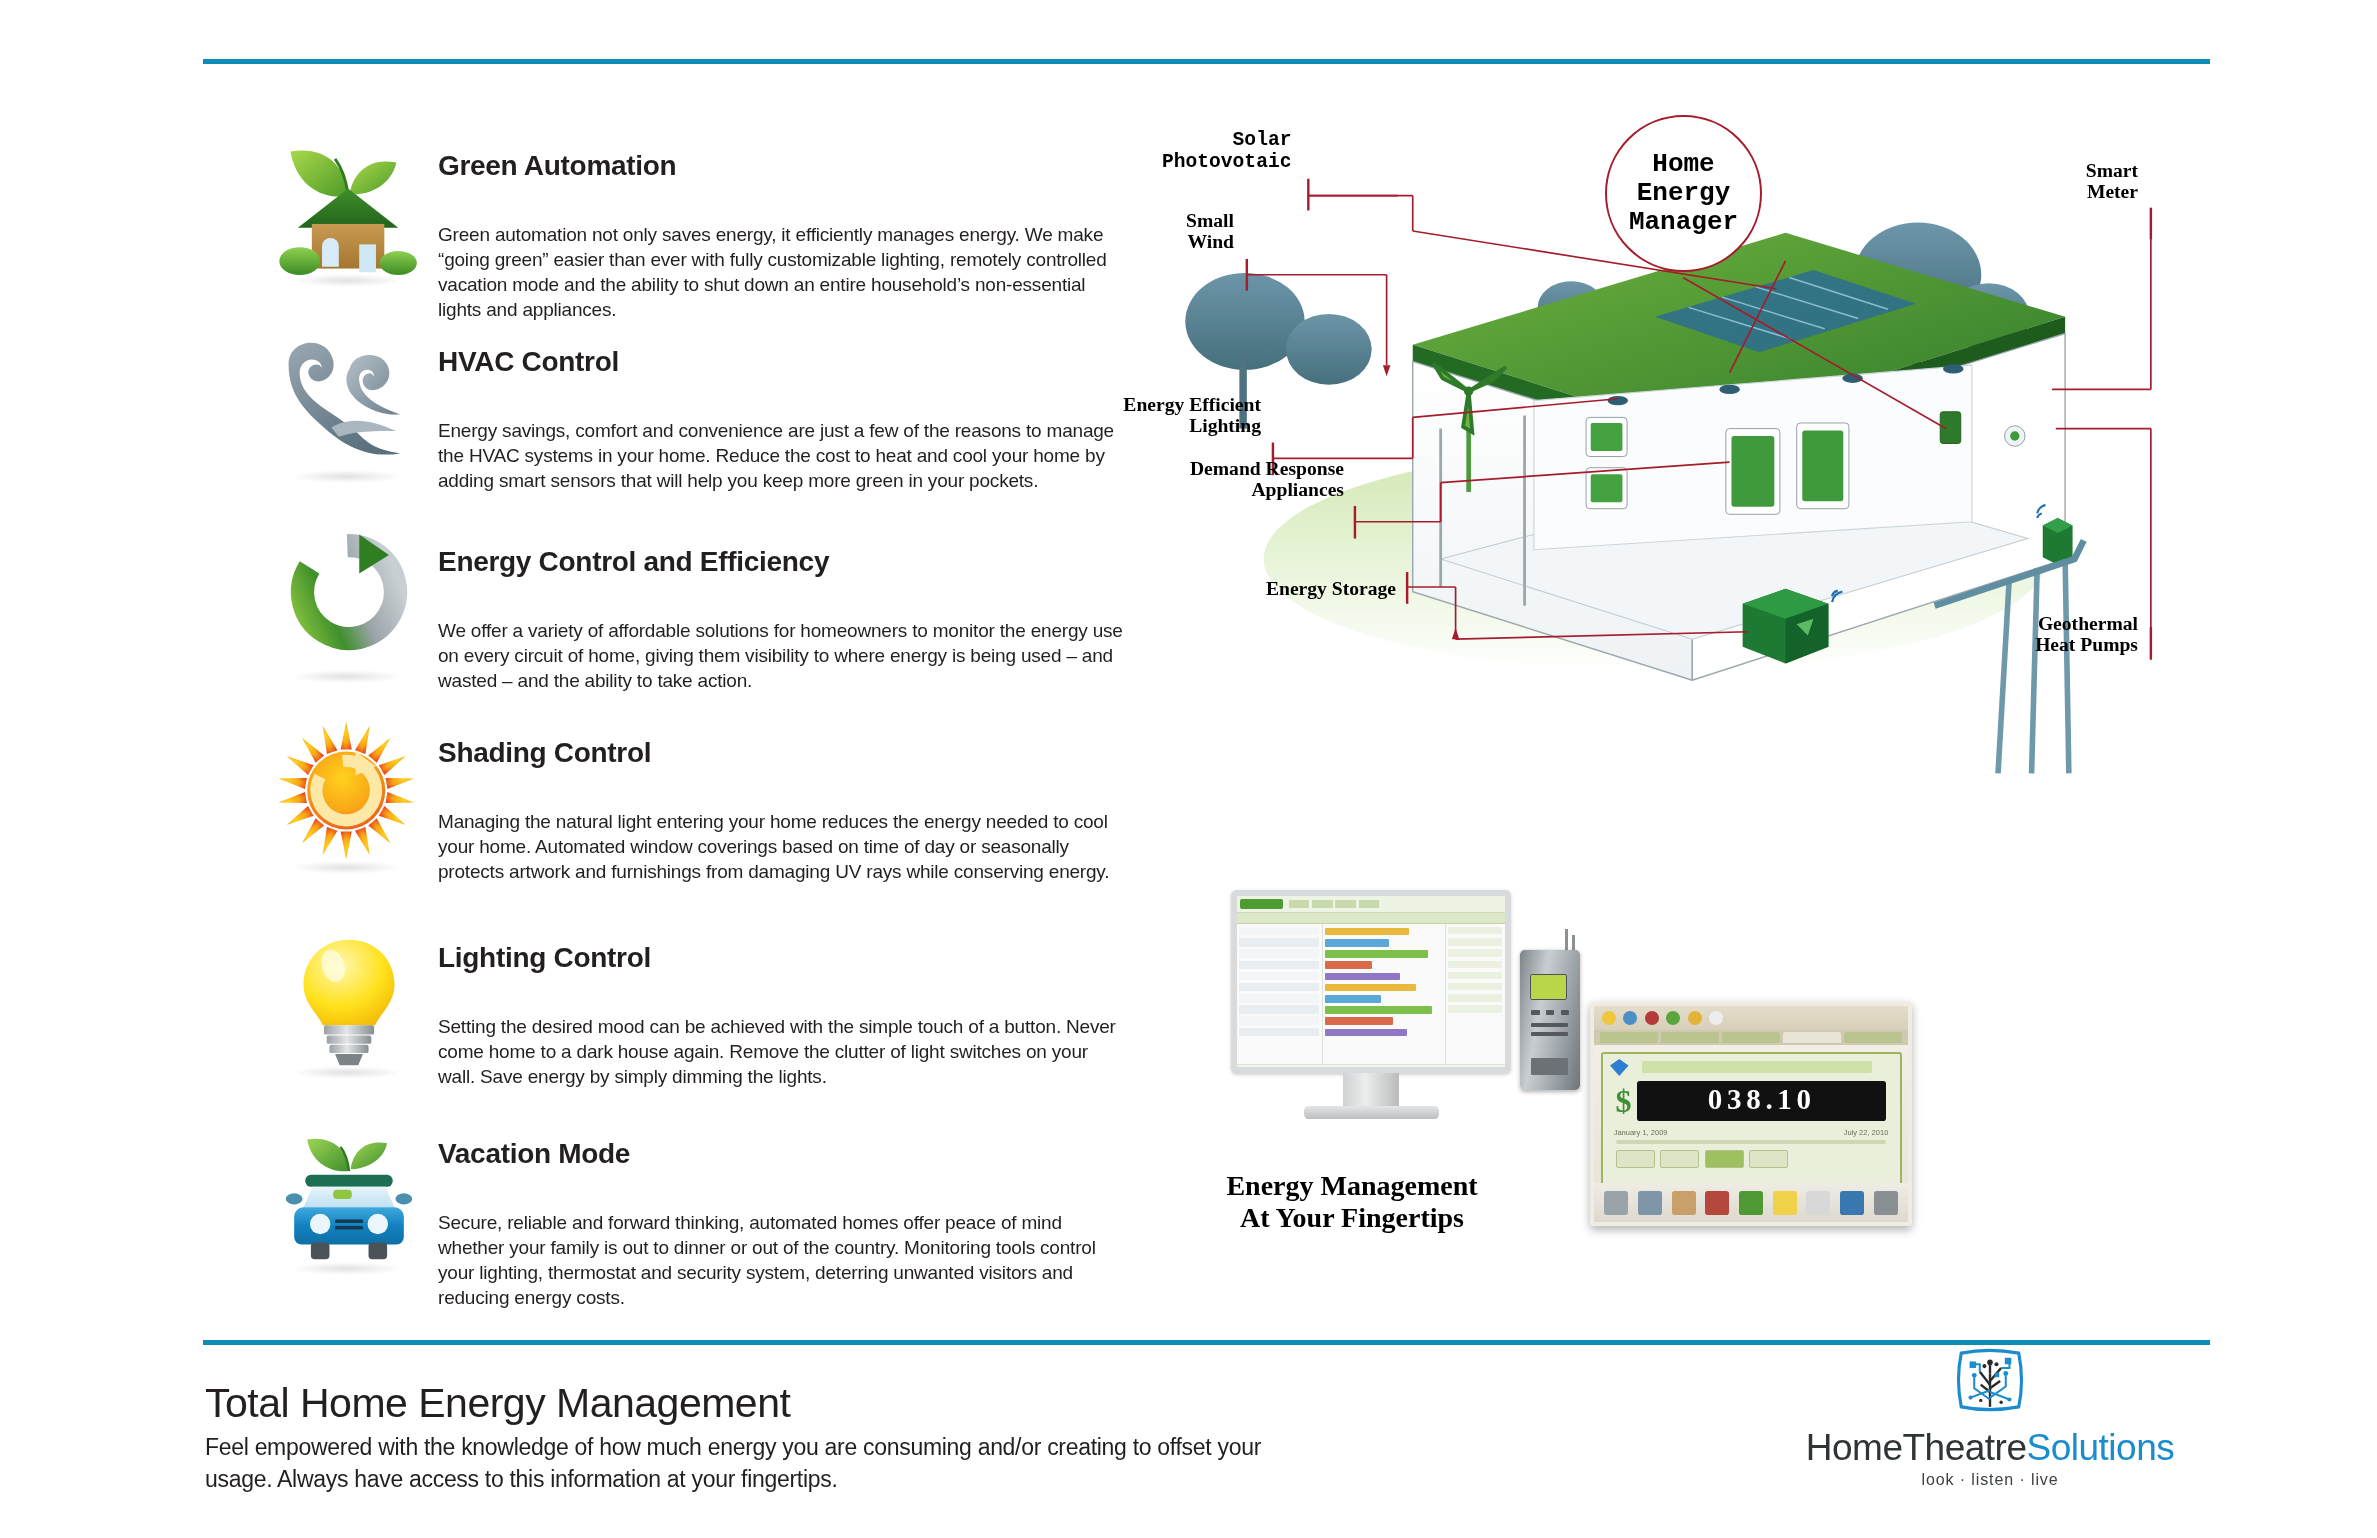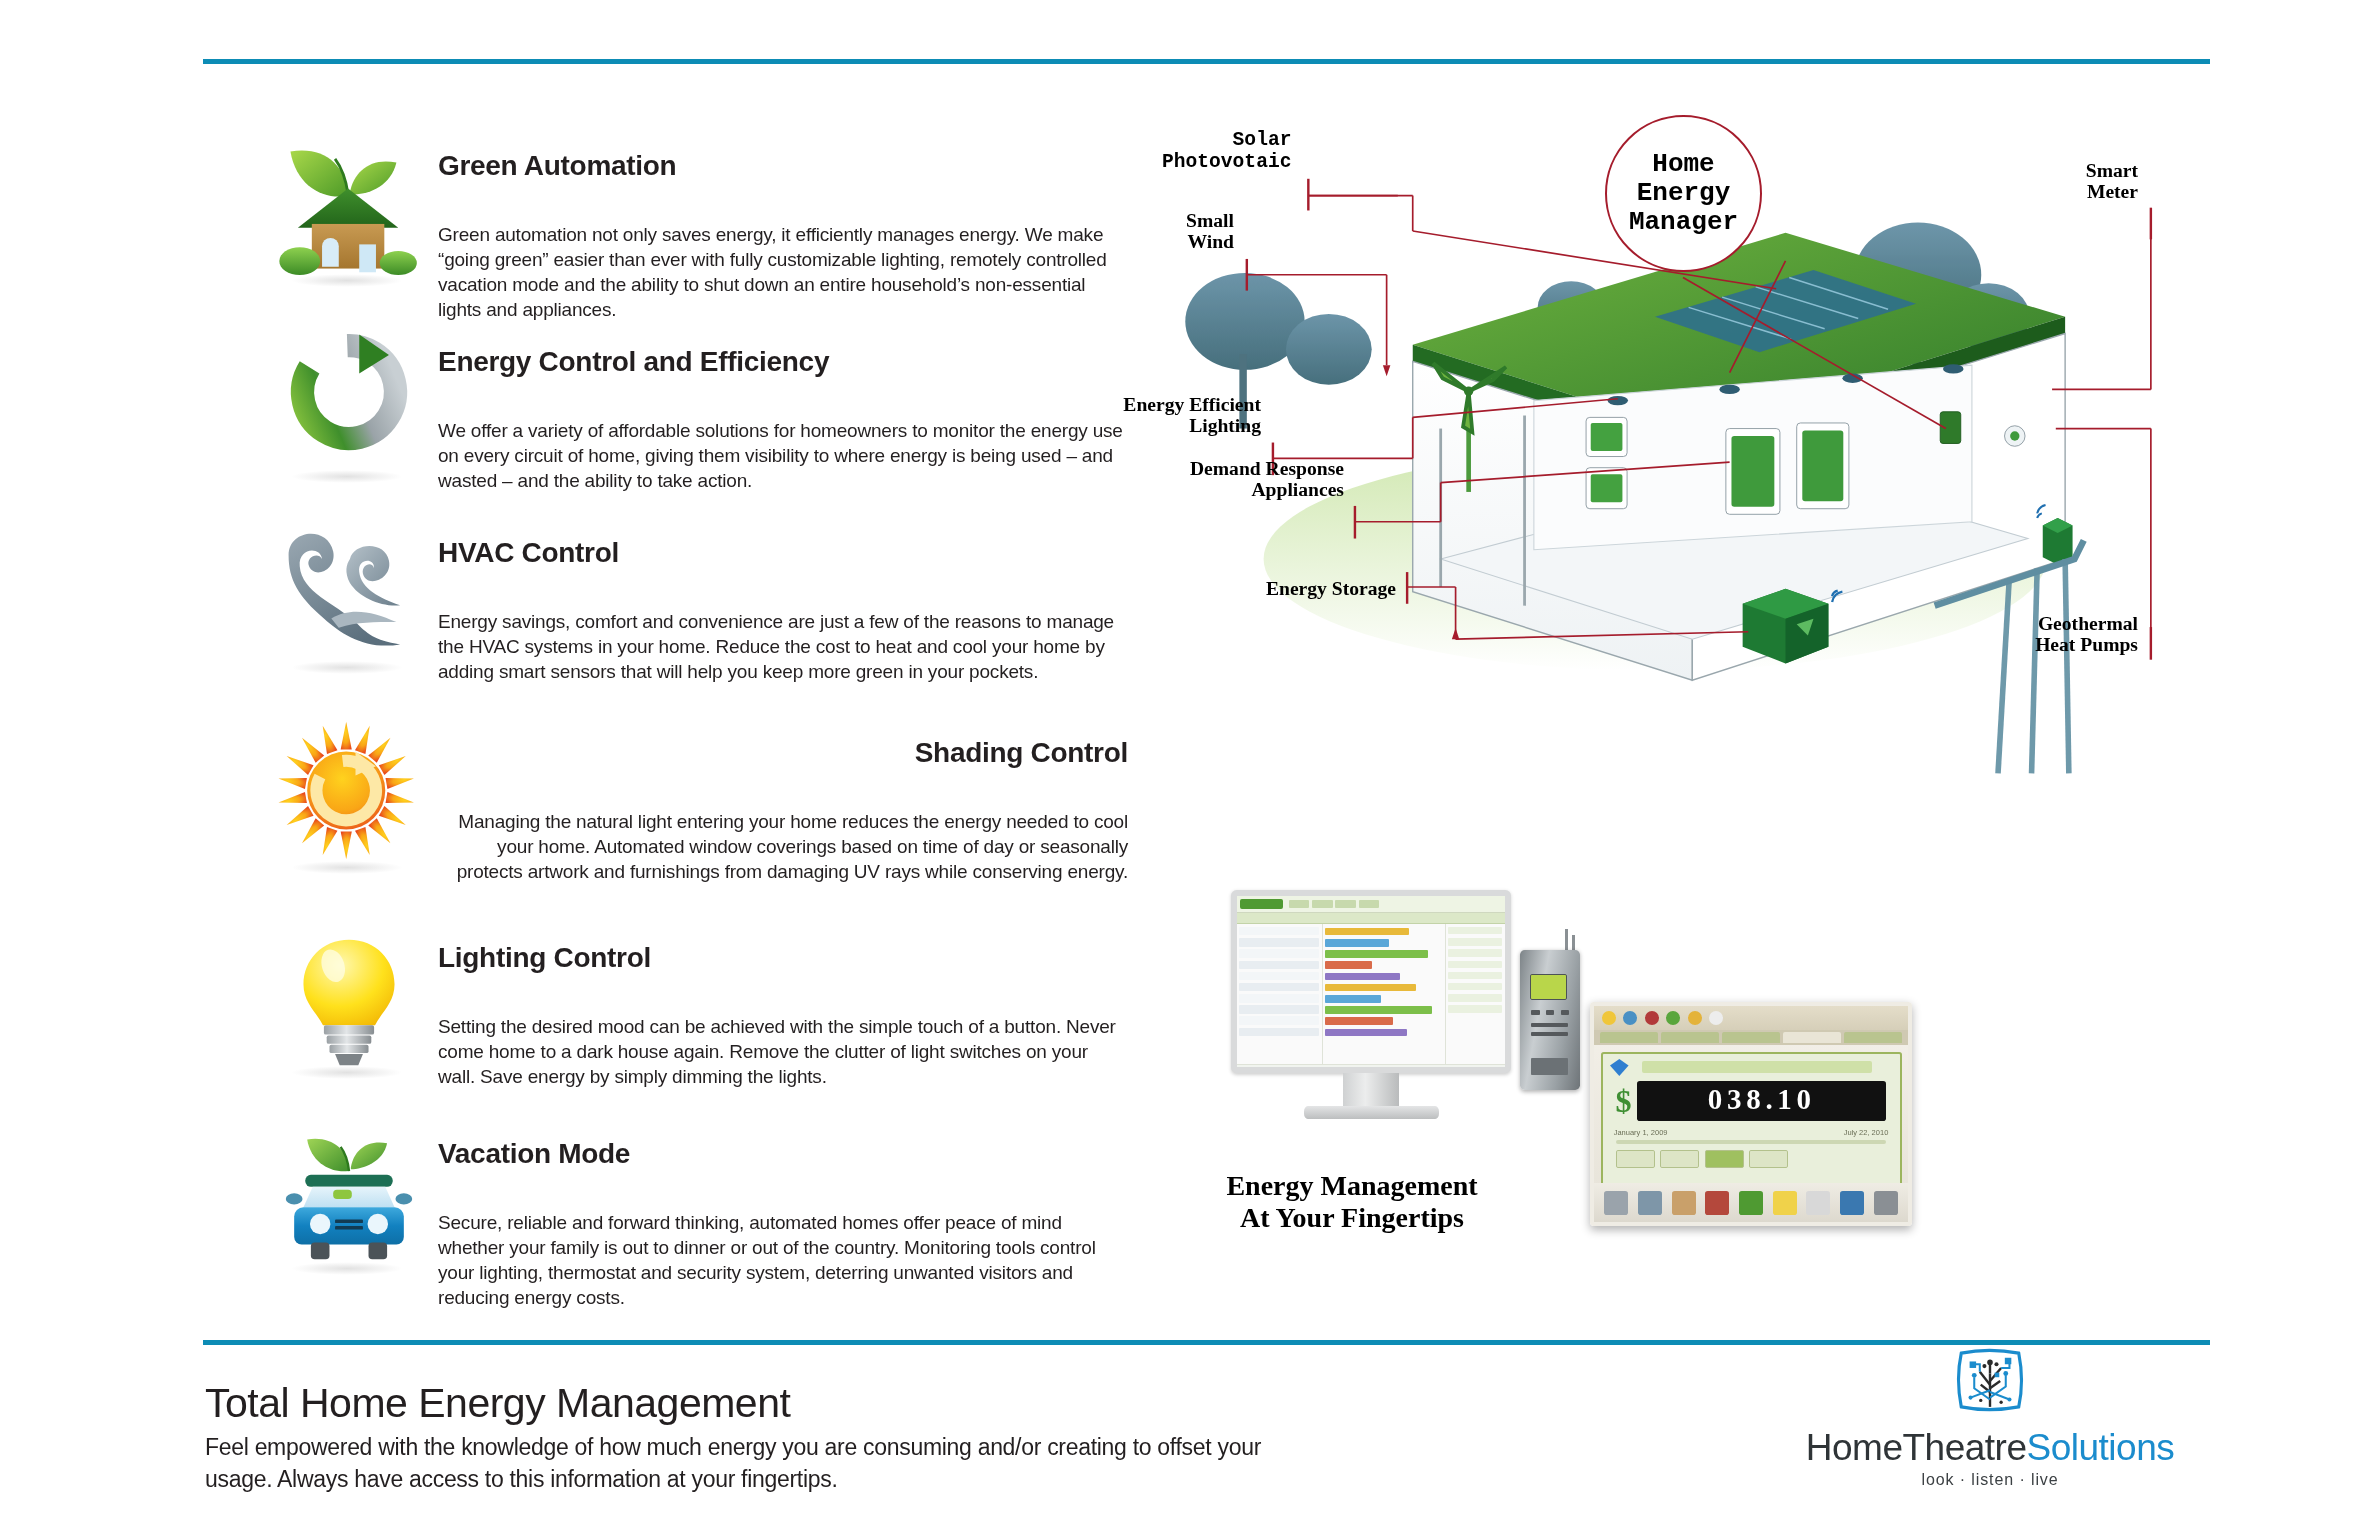--- a/index.html
+++ b/index.html
@@ -33,21 +33,21 @@
   .f-body {
     font-size: 19px; line-height: 25px; color: #231f20;
     letter-spacing: -0.2px;
     margin-top: 40px;
   }
 
   
   .feat-0 { height: 196px; }
   .feat-1 { height: 191px; }
   .feat-2 { height: 200px; }
-  .feat-3 { height: 205px; text-align: right; }
+  .feat-3 { height: 205px; }
   .feat-4 { height: 196px; }
   .feat-5 { height: 196px; }
 
   
   .ico { position:absolute; left:0; top:0; width:158px; height:158px; }
   .ico svg { display:block; }
   .ico-reflect {
     position:absolute; left:20.5px; bottom:1.9px; width:112px; height:13px;
     background: radial-gradient(ellipse at center, rgba(120,120,120,.22), rgba(255,255,255,0) 70%);
     border-radius:50%;
@@ -236,20 +236,51 @@
           </svg>
           <div class="ico-reflect"></div>
         </div>
       </div>
       <div class="f-text">
         <div class="f-title">Green Automation</div>
         <div class="f-body">Green automation not only saves energy, it efficiently manages energy. We make “going green” easier than ever with fully customizable lighting, remotely controlled vacation mode and the ability to shut down an entire household’s non-essential lights and appliances.</div>
       </div>
     </div>
 
+    <div class="feature feat-2">
+      <div class="f-icon">
+        <div class="ico">
+          <svg width="158" height="158" viewBox="0 0 170 170">
+            <defs>
+              <linearGradient id="swirlA" x1="0" y1="0" x2="0.6" y2="1">
+                <stop offset="0" stop-color="#9aa8b2"></stop>
+                  <stop offset="1" stop-color="#5b6f7d"></stop>
+              </linearGradient>
+              <linearGradient id="swirlB" x1="0" y1="0" x2="1" y2="1">
+                <stop offset="0" stop-color="#b5c1c9"></stop>
+                  <stop offset="1" stop-color="#6b7e8b"></stop>
+              </linearGradient>
+            </defs>
+            <path d="M20 40 C20 12 62 8 68 36 C72 56 48 66 42 52 C38 42 52 36 56 44
+                     C54 30 30 32 32 52 C34 80 70 92 92 112 C104 124 112 132 140 136
+                     C104 142 78 126 58 108 C30 84 20 66 20 40 Z" fill="url(#swirlA)"></path>
+            <path d="M86 44 C90 26 124 24 128 46 C132 66 104 76 100 60 C98 50 110 46 112 54
+                     C112 42 94 44 96 58 C98 76 118 86 140 94 C120 96 96 86 86 70
+                     C80 58 82 50 86 44 Z" fill="url(#swirlB)"></path>
+            <path d="M66 108 C86 96 110 100 136 112 C112 112 94 112 74 118 Z" fill="#aab7c0"></path>
+          </svg>
+          <div class="ico-reflect"></div>
+        </div>
+      </div>
+      <div class="f-text">
+        <div class="f-title">HVAC Control</div>
+        <div class="f-body">Energy savings, comfort and convenience are just a few of the reasons to manage the HVAC systems in your home. Reduce the cost to heat and cool your home by adding smart sensors that will help you keep more green in your pockets.</div>
+      </div>
+    </div>
+
     <div class="feature feat-1">
       <div class="f-icon">
         <div class="ico">
           <svg width="158" height="158" viewBox="0 0 170 170">
             <defs>
               <linearGradient id="ringA" x1="0" y1="0" x2="1" y2="0.7">
                 <stop offset="0" stop-color="#8cc63f"></stop>
                 <stop offset="0.35" stop-color="#3f8f2c"></stop>
                 <stop offset="0.62" stop-color="#9aa3a8"></stop>
                 <stop offset="1" stop-color="#c8cfd3"></stop>
@@ -257,51 +288,20 @@
             </defs>
             <path d="M85 20 a50 50 0 1 0 0 100 a50 50 0 1 0 0 -100" fill="none" stroke="url(#ringA)" stroke-width="25" stroke-dasharray="265 50" transform="rotate(-58 85 70)"></path>
             <path d="M96 8 L128 30 L96 50 Z" fill="#2f7f22"></path>
           </svg>
           <div class="ico-reflect"></div>
         </div>
       </div>
       <div class="f-text">
         <div class="f-title">Energy Control and Efficiency</div>
         <div class="f-body">We offer a variety of affordable solutions for homeowners to monitor the energy use on every circuit of home, giving them visibility to where energy is being used – and wasted – and the ability to take action.</div>
-      </div>
-    </div>
-
-    <div class="feature feat-2">
-      <div class="f-icon">
-        <div class="ico">
-          <svg width="158" height="158" viewBox="0 0 170 170">
-            <defs>
-              <linearGradient id="swirlA" x1="0" y1="0" x2="0.6" y2="1">
-                <stop offset="0" stop-color="#9aa8b2"></stop>
-                  <stop offset="1" stop-color="#5b6f7d"></stop>
-              </linearGradient>
-              <linearGradient id="swirlB" x1="0" y1="0" x2="1" y2="1">
-                <stop offset="0" stop-color="#b5c1c9"></stop>
-                  <stop offset="1" stop-color="#6b7e8b"></stop>
-              </linearGradient>
-            </defs>
-            <path d="M20 40 C20 12 62 8 68 36 C72 56 48 66 42 52 C38 42 52 36 56 44
-                     C54 30 30 32 32 52 C34 80 70 92 92 112 C104 124 112 132 140 136
-                     C104 142 78 126 58 108 C30 84 20 66 20 40 Z" fill="url(#swirlA)"></path>
-            <path d="M86 44 C90 26 124 24 128 46 C132 66 104 76 100 60 C98 50 110 46 112 54
-                     C112 42 94 44 96 58 C98 76 118 86 140 94 C120 96 96 86 86 70
-                     C80 58 82 50 86 44 Z" fill="url(#swirlB)"></path>
-            <path d="M66 108 C86 96 110 100 136 112 C112 112 94 112 74 118 Z" fill="#aab7c0"></path>
-          </svg>
-          <div class="ico-reflect"></div>
-        </div>
-      </div>
-      <div class="f-text">
-        <div class="f-title">HVAC Control</div>
-        <div class="f-body">Energy savings, comfort and convenience are just a few of the reasons to manage the HVAC systems in your home. Reduce the cost to heat and cool your home by adding smart sensors that will help you keep more green in your pockets.</div>
       </div>
     </div>
 
     <div class="feature feat-3">
       <div class="f-icon">
         <div class="ico">
           <svg width="158" height="158" viewBox="0 0 170 170">
             <defs>
               <radialGradient id="sunA" cx="0.45" cy="0.35" r="0.75">
                 <stop offset="0" stop-color="#ffd21e"></stop>

